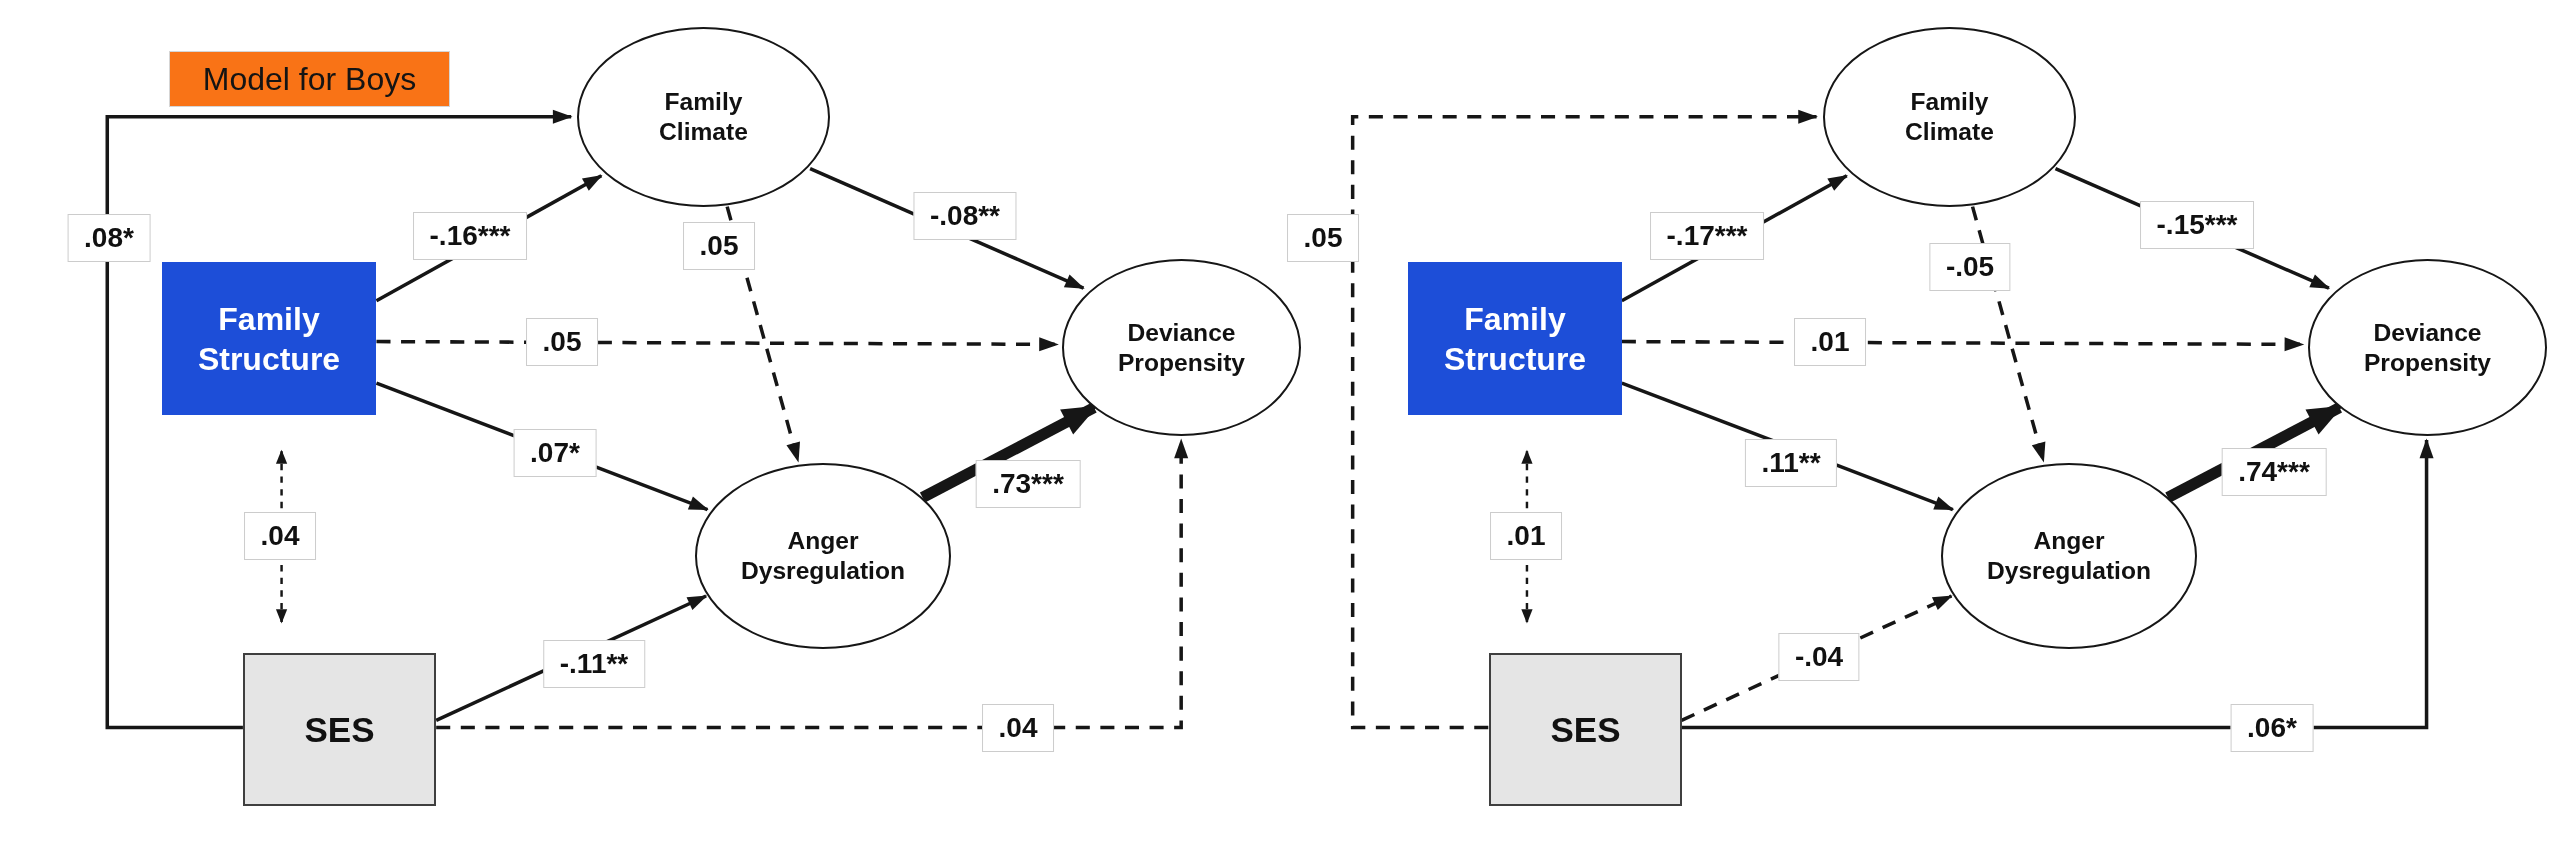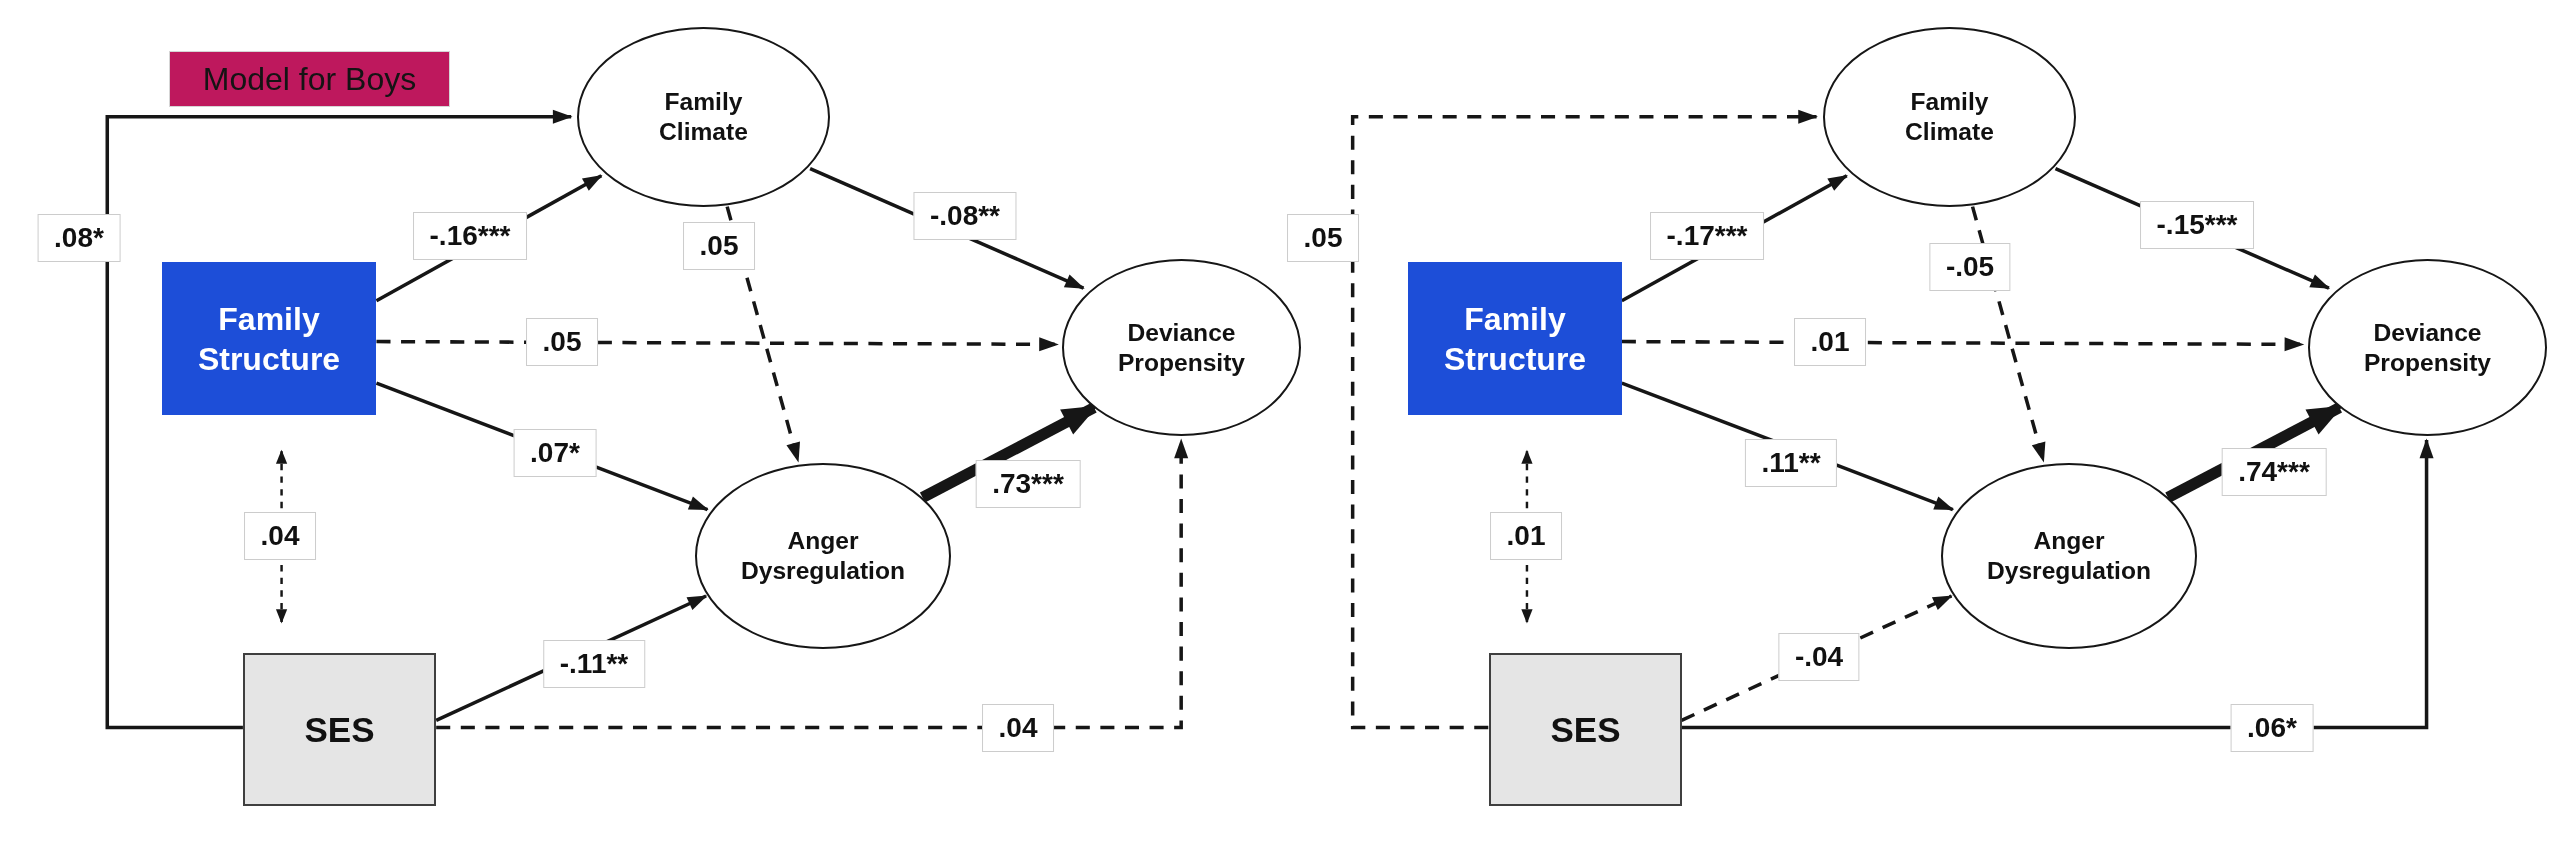--- a/index.html
+++ b/index.html
@@ -8,21 +8,21 @@
   #lines{position:absolute;left:0;top:0;width:2576px;height:849px;}
 
   
   .p{fill:none;stroke:#161616;stroke-width:5px;}
   .p[data-style="dashed"]{stroke-dasharray:20 15;}
   .p[data-style="bold"]{stroke-width:16px;}
   .p[data-style="dashed-double"]{stroke-dasharray:9 9;stroke-width:3.5px;}
 
   .panel{position:absolute;top:0;width:1322px;height:849px;}
 
-  .titlebox{position:absolute;background:#be185d;border:1.4px solid #d5d5d5;
+  .titlebox{position:absolute;background:#f97316;border:1.4px solid #d5d5d5;
     display:flex;align-items:center;justify-content:center;
     font-size:32px;font-weight:500;color:#141414;box-sizing:border-box;}
 
   .ell{position:absolute;border:2.8px solid #161616;border-radius:50%;background:#ffffff;
     display:flex;align-items:center;justify-content:center;text-align:center;
     font-weight:700;font-size:24.6px;line-height:1.22;color:#111;box-sizing:border-box;}
 
   .fsbox{position:absolute;background:#1d4ed8;color:#ffffff;
     display:flex;align-items:center;justify-content:center;text-align:center;
     font-weight:700;font-size:32px;line-height:1.25;box-sizing:border-box;}
@@ -93,21 +93,21 @@
     <div class="ell" style="left:695px;top:463px;width:256px;height:186px">
       <span style="width:186px">Anger Dysregulation</span>
     </div>
     <div class="fsbox" style="left:162px;top:262px;width:214px;height:153px">
       <span>Family Structure</span>
     </div>
     <div class="sesbox" style="left:243px;top:653px;width:193px;height:153px">
       <span>SES</span>
     </div>
 
-    <div class="coef" style="left:79px;top:238px">.08*</div>
+    <div class="coef" style="left:109px;top:238px">.08*</div>
     <div class="coef" style="left:470px;top:236px">-.16***</div>
     <div class="coef" style="left:562px;top:342px">.05</div>
     <div class="coef" style="left:555px;top:453px">.07*</div>
     <div class="coef" style="left:965px;top:216px">-.08**</div>
     <div class="coef" style="left:719px;top:246px">.05</div>
     <div class="coef" style="left:1028px;top:484px">.73***</div>
     <div class="coef" style="left:280px;top:536px">.04</div>
     <div class="coef" style="left:594px;top:664px">-.11**</div>
     <div class="coef" style="left:1018px;top:728px">.04</div>
   </div>

